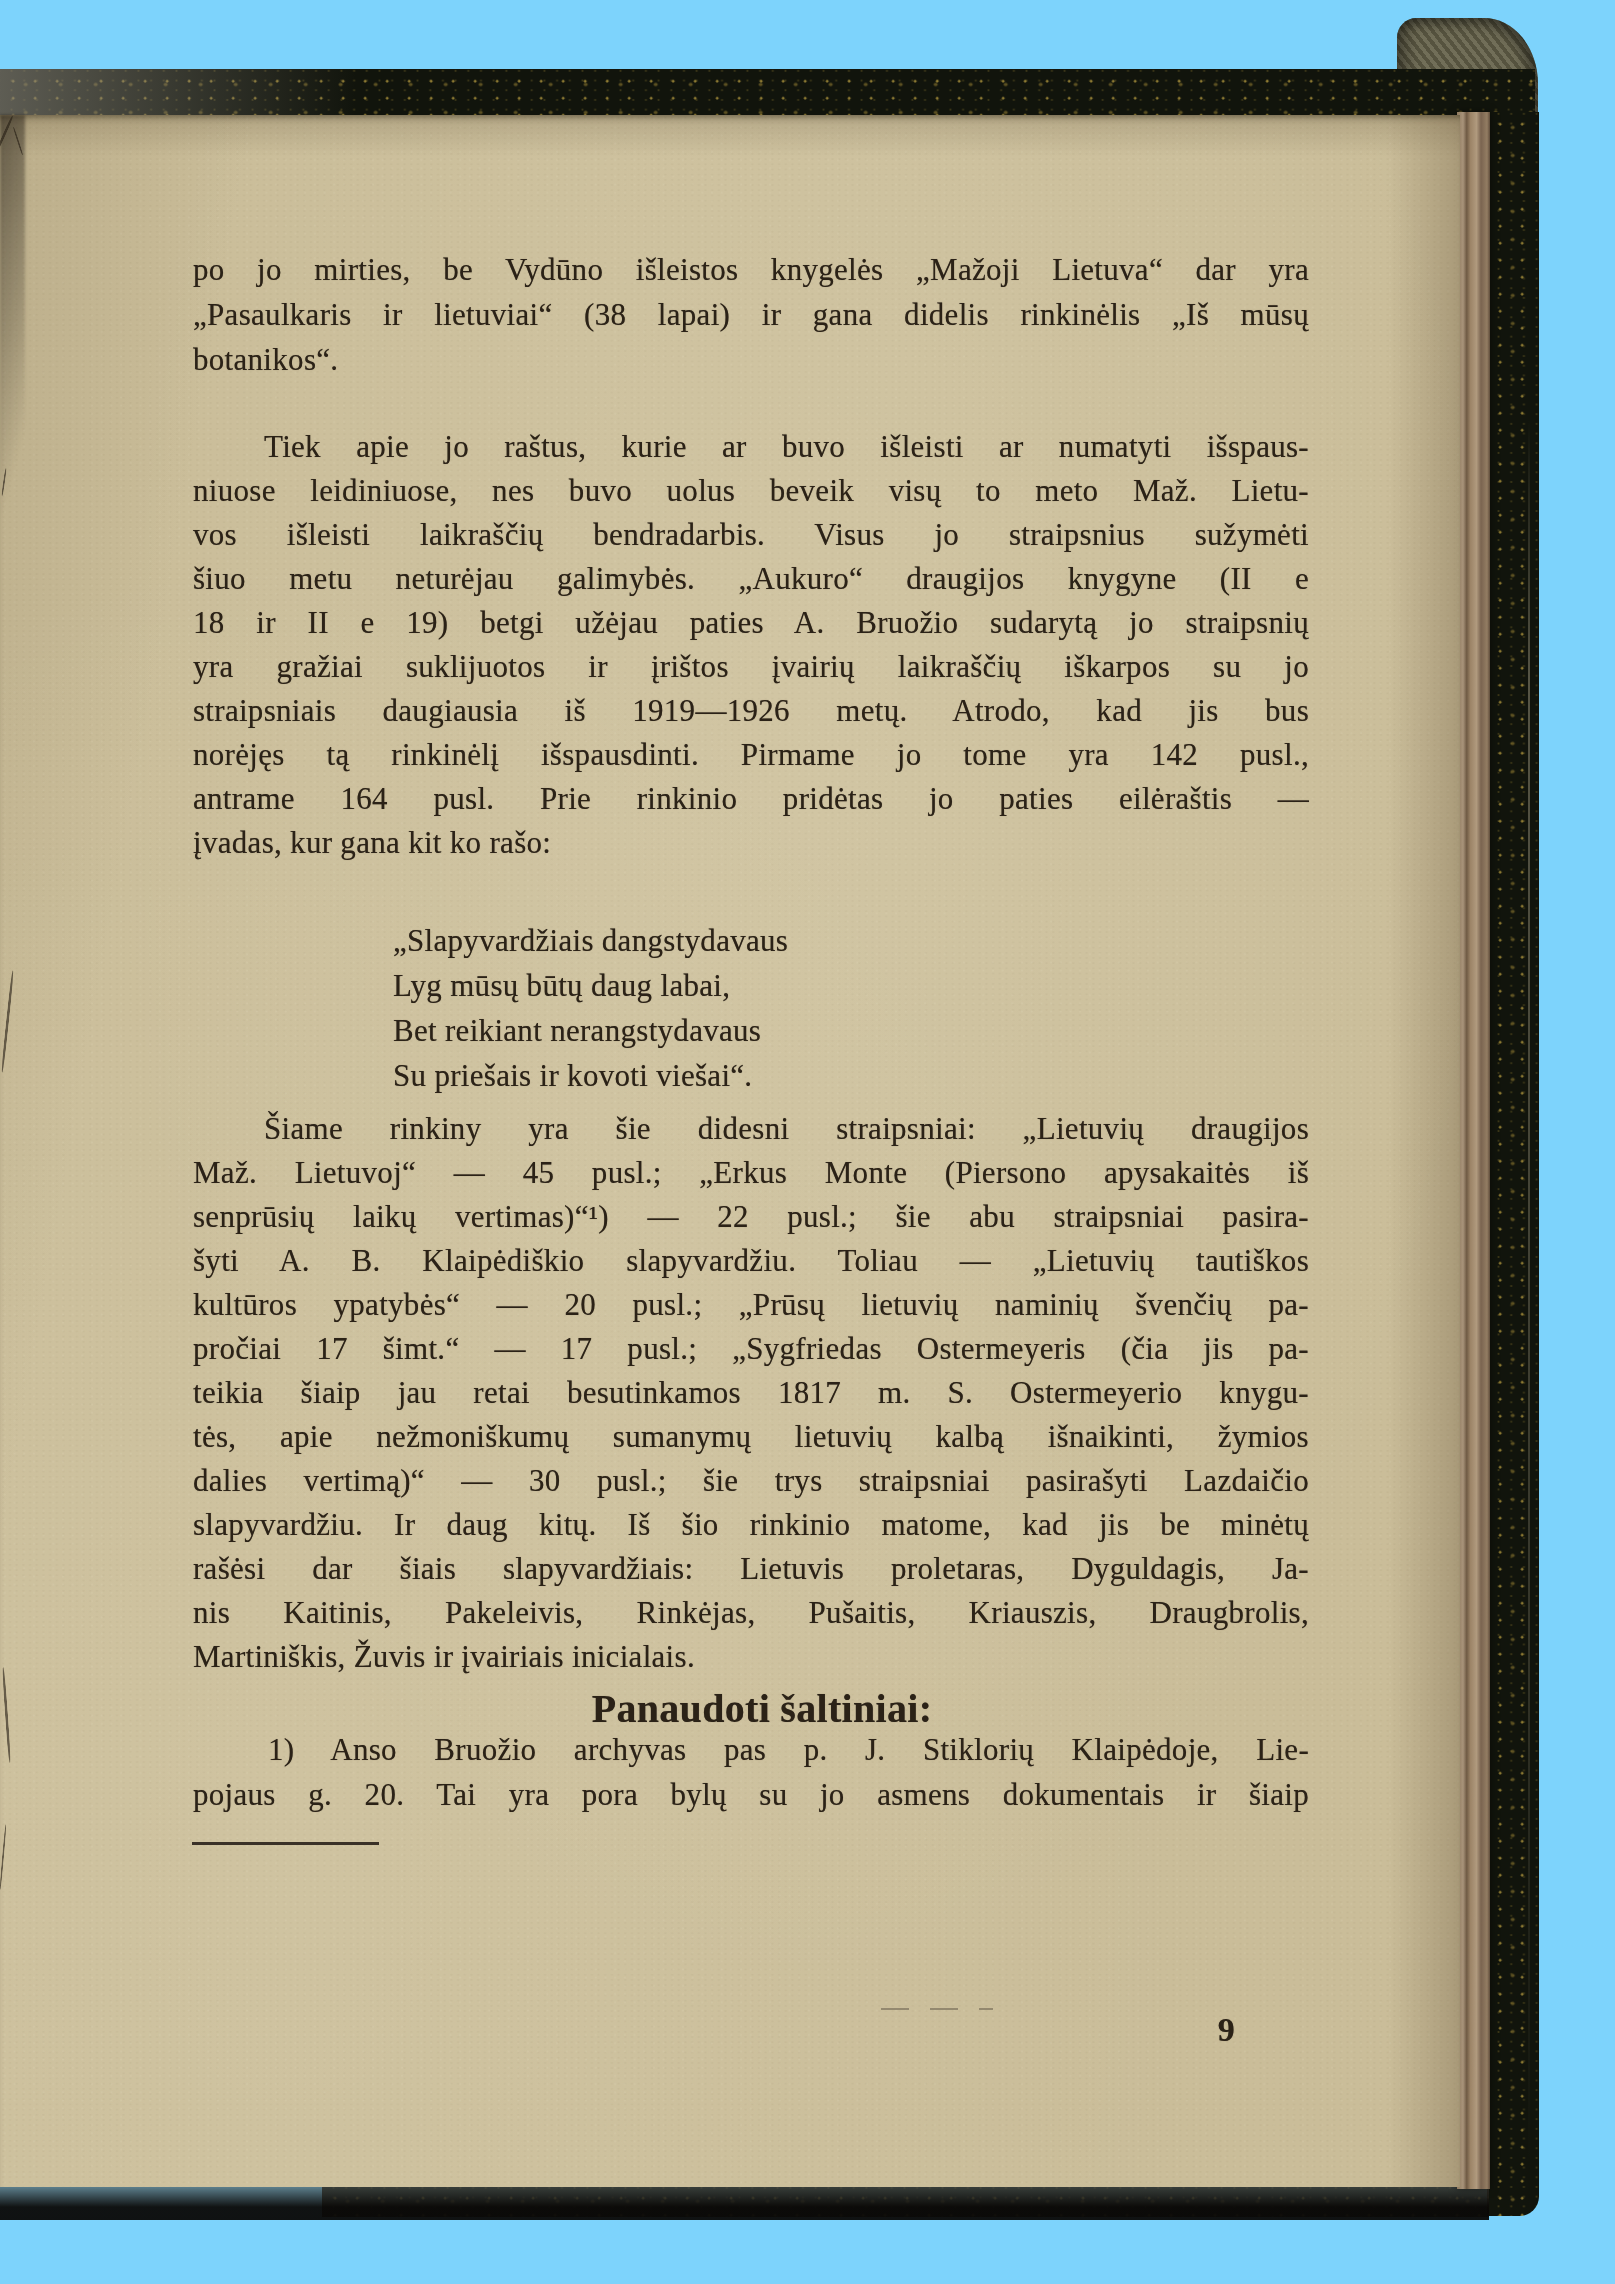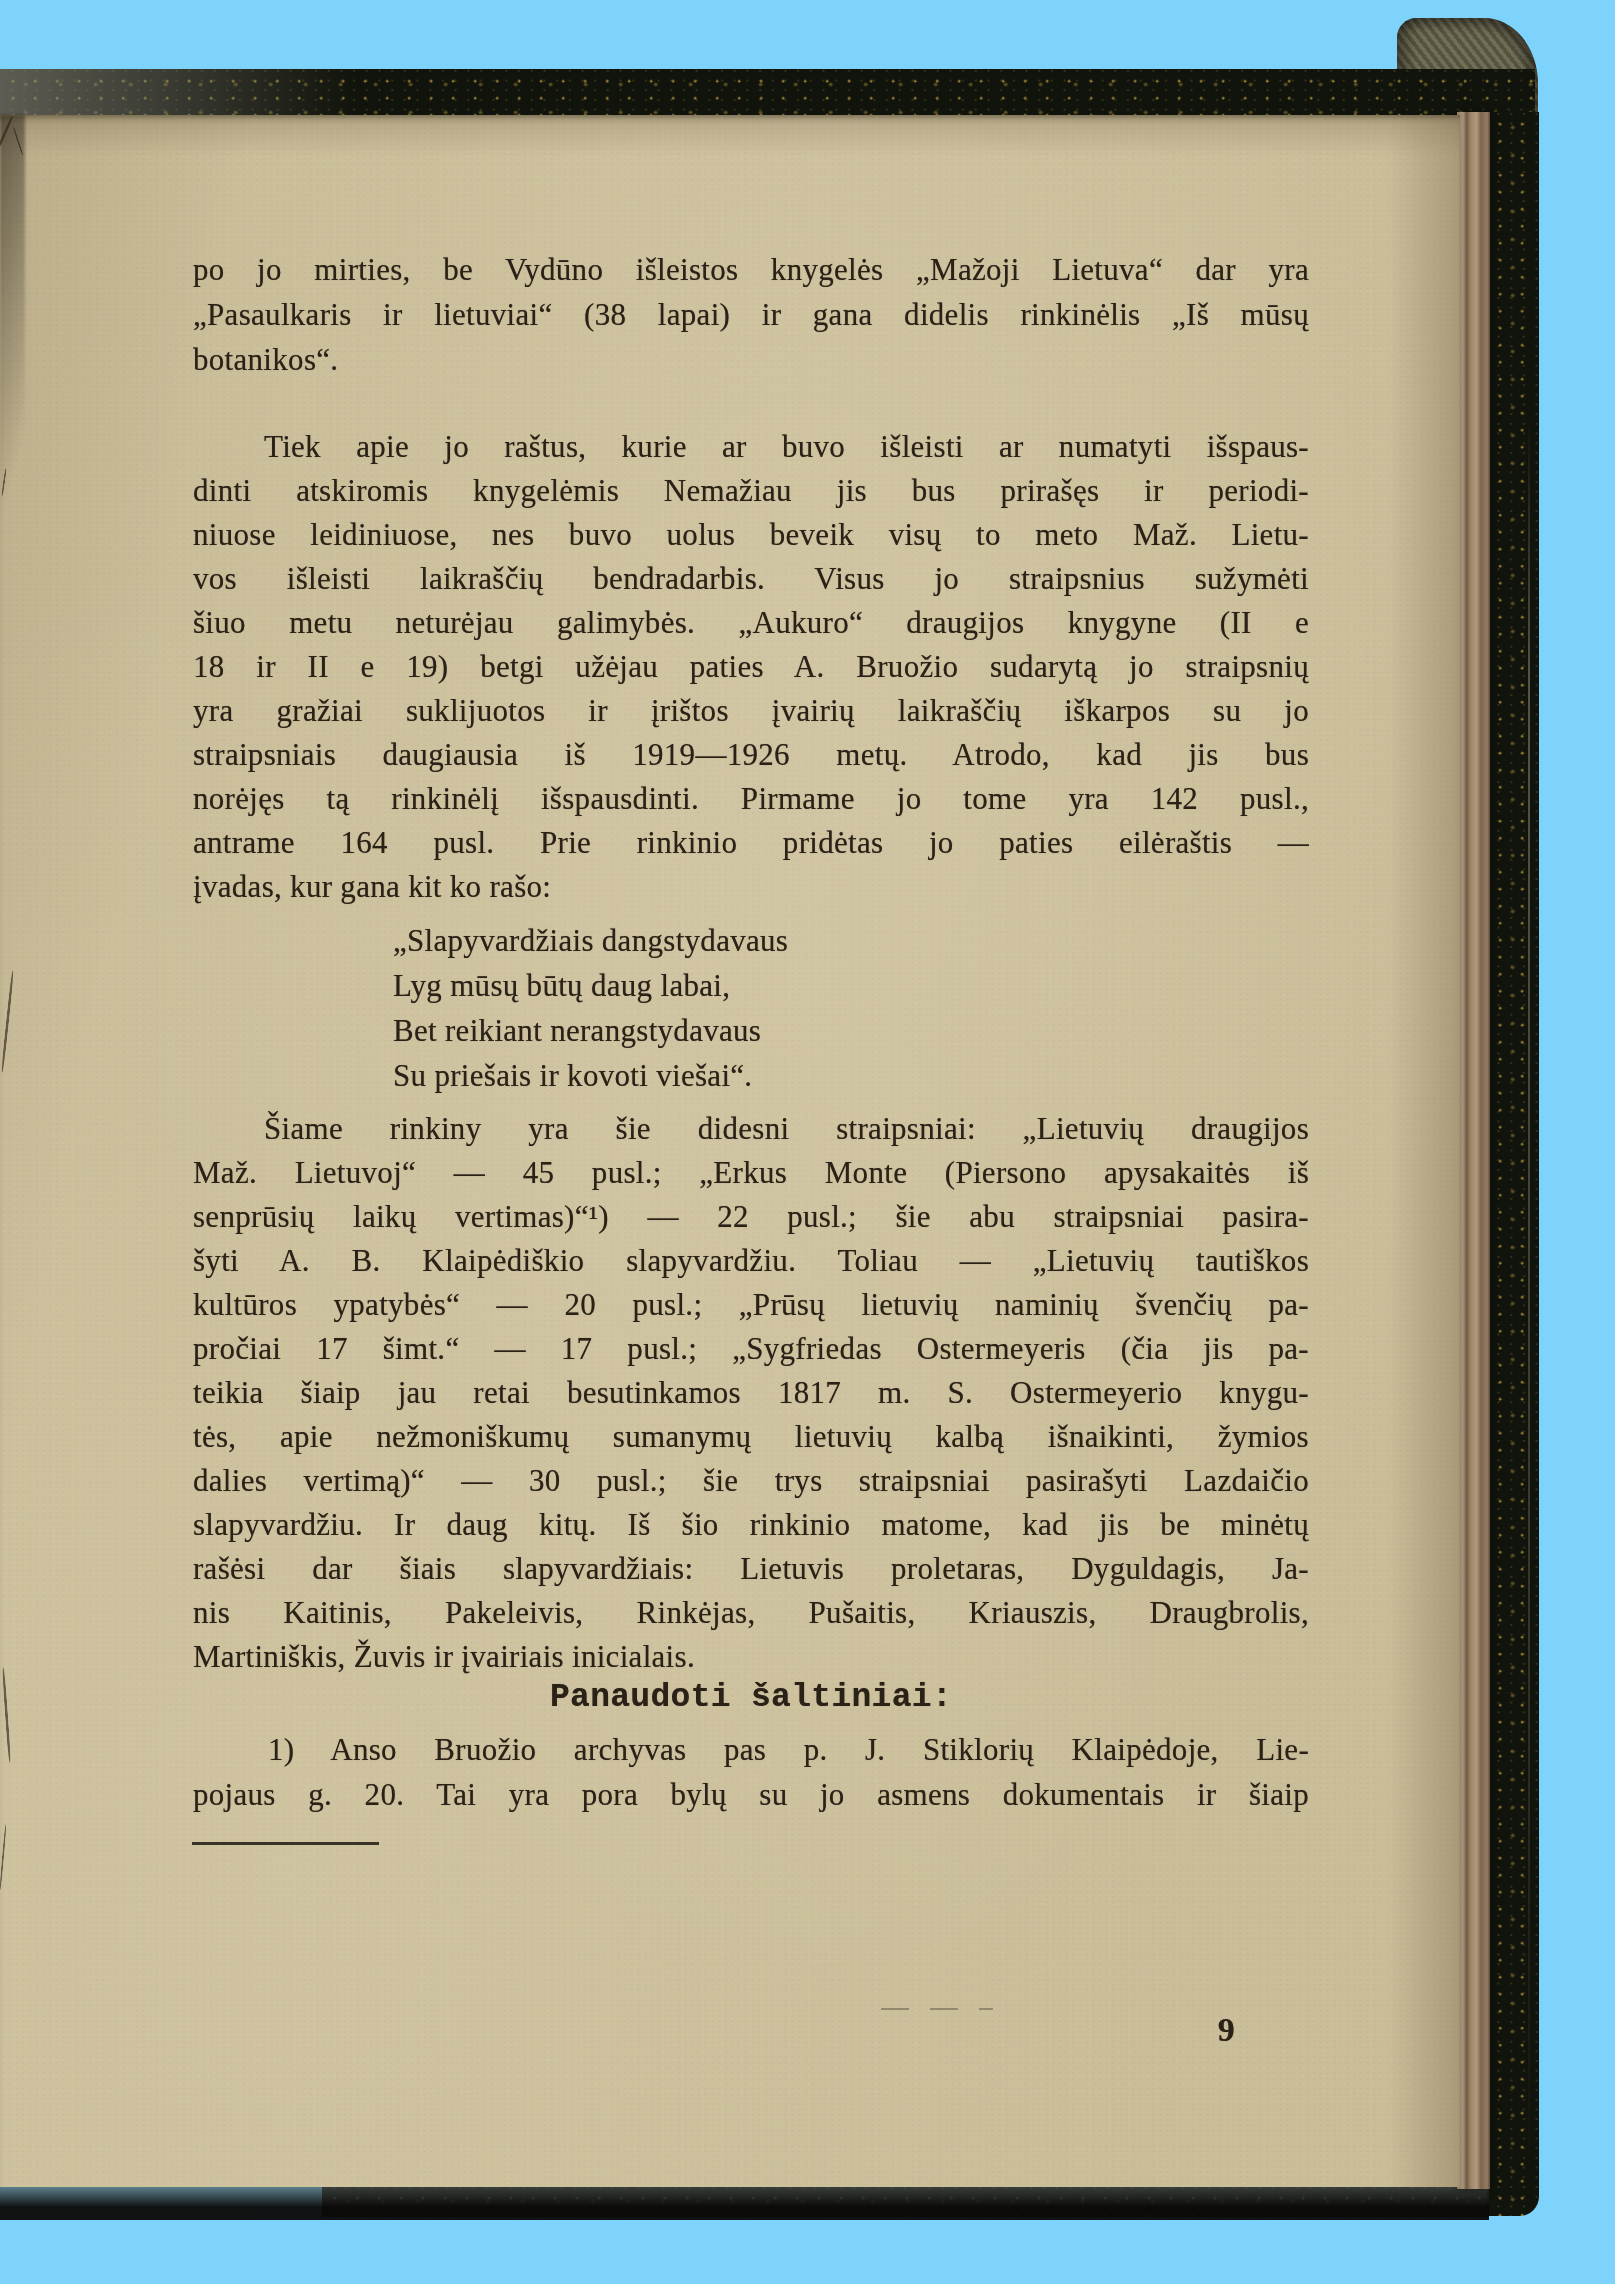--- a/index.html
+++ b/index.html
@@ -87,22 +87,22 @@
   .para .ln{text-align:justify;text-align-last:justify;white-space:nowrap0;}
   .para .ln.end{text-align-last:left;}
   .para .ln.ind{text-indent:71px;}
   .para .ln.ind-num{text-indent:75px;}
   .para .ln.ind-fn{text-indent:60px;}
   #p1{top:247px;line-height:45px;}
   #p2{top:381px;line-height:44px;margin-top:44px;}
   #poem{position:absolute;left:393px;top:918px;line-height:45px;font-size:31px;}
   #p3{top:1107px;line-height:44px;}
   #heading{
-    position:absolute;left:193px;top:1677px;width:1116px;margin:0;
-    font-size:33px;font-weight:bold;text-align:center;line-height:42px;font-family:Liberation Mono, monospace;
+    position:absolute;left:193px;top:1677px;width:1116px;margin:11px;
+    font-size:40px;font-weight:bold;text-align:center;line-height:42px;
   }
   #p4{top:1727px;line-height:45px;}
   #footnote-rule{position:absolute;left:192px;top:1842px;width:187px;height:3px;background:#3a3127;}
   #fn{top:1867px;line-height:43px;font-size:27px;}
   #pagenum{
     position:absolute;left:1193px;top:2011px;width:67px;
     font-size:34px;font-weight:bold;text-align:center;
   }
 </style>
 </head>
@@ -132,21 +132,20 @@
   <div id="pencil-mark"></div>
 
   <section class="para txt" id="p1">
     <div class="ln">po jo mirties, be Vydūno išleistos knygelės „Mažoji Lietuva“ dar yra</div>
     <div class="ln">„Pasaulkaris ir lietuviai“ (38 lapai) ir gana didelis rinkinėlis „Iš mūsų</div>
     <div class="ln end">botanikos“.</div>
   </section>
 
   <section class="para txt" id="p2">
     <div class="ln ind">Tiek apie jo raštus, kurie ar buvo išleisti ar numatyti išspaus-</div>
-    <div class="ln">dinti atskiromis knygelėmis Nemažiau jis bus prirašęs ir periodi-</div>
     <div class="ln">niuose leidiniuose, nes buvo uolus beveik visų to meto Maž. Lietu-</div>
     <div class="ln">vos išleisti laikraščių bendradarbis. Visus jo straipsnius sužymėti</div>
     <div class="ln">šiuo metu neturėjau galimybės. „Aukuro“ draugijos knygyne (II e</div>
     <div class="ln">18 ir II e 19) betgi užėjau paties A. Bruožio sudarytą jo straipsnių</div>
     <div class="ln">yra gražiai suklijuotos ir įrištos įvairių laikraščių iškarpos su jo</div>
     <div class="ln">straipsniais daugiausia iš 1919—1926 metų. Atrodo, kad jis bus</div>
     <div class="ln">norėjęs tą rinkinėlį išspausdinti. Pirmame jo tome yra 142 pusl.,</div>
     <div class="ln">antrame 164 pusl. Prie rinkinio pridėtas jo paties eilėraštis —</div>
     <div class="ln end">įvadas, kur gana kit ko rašo:</div>
   </section>

